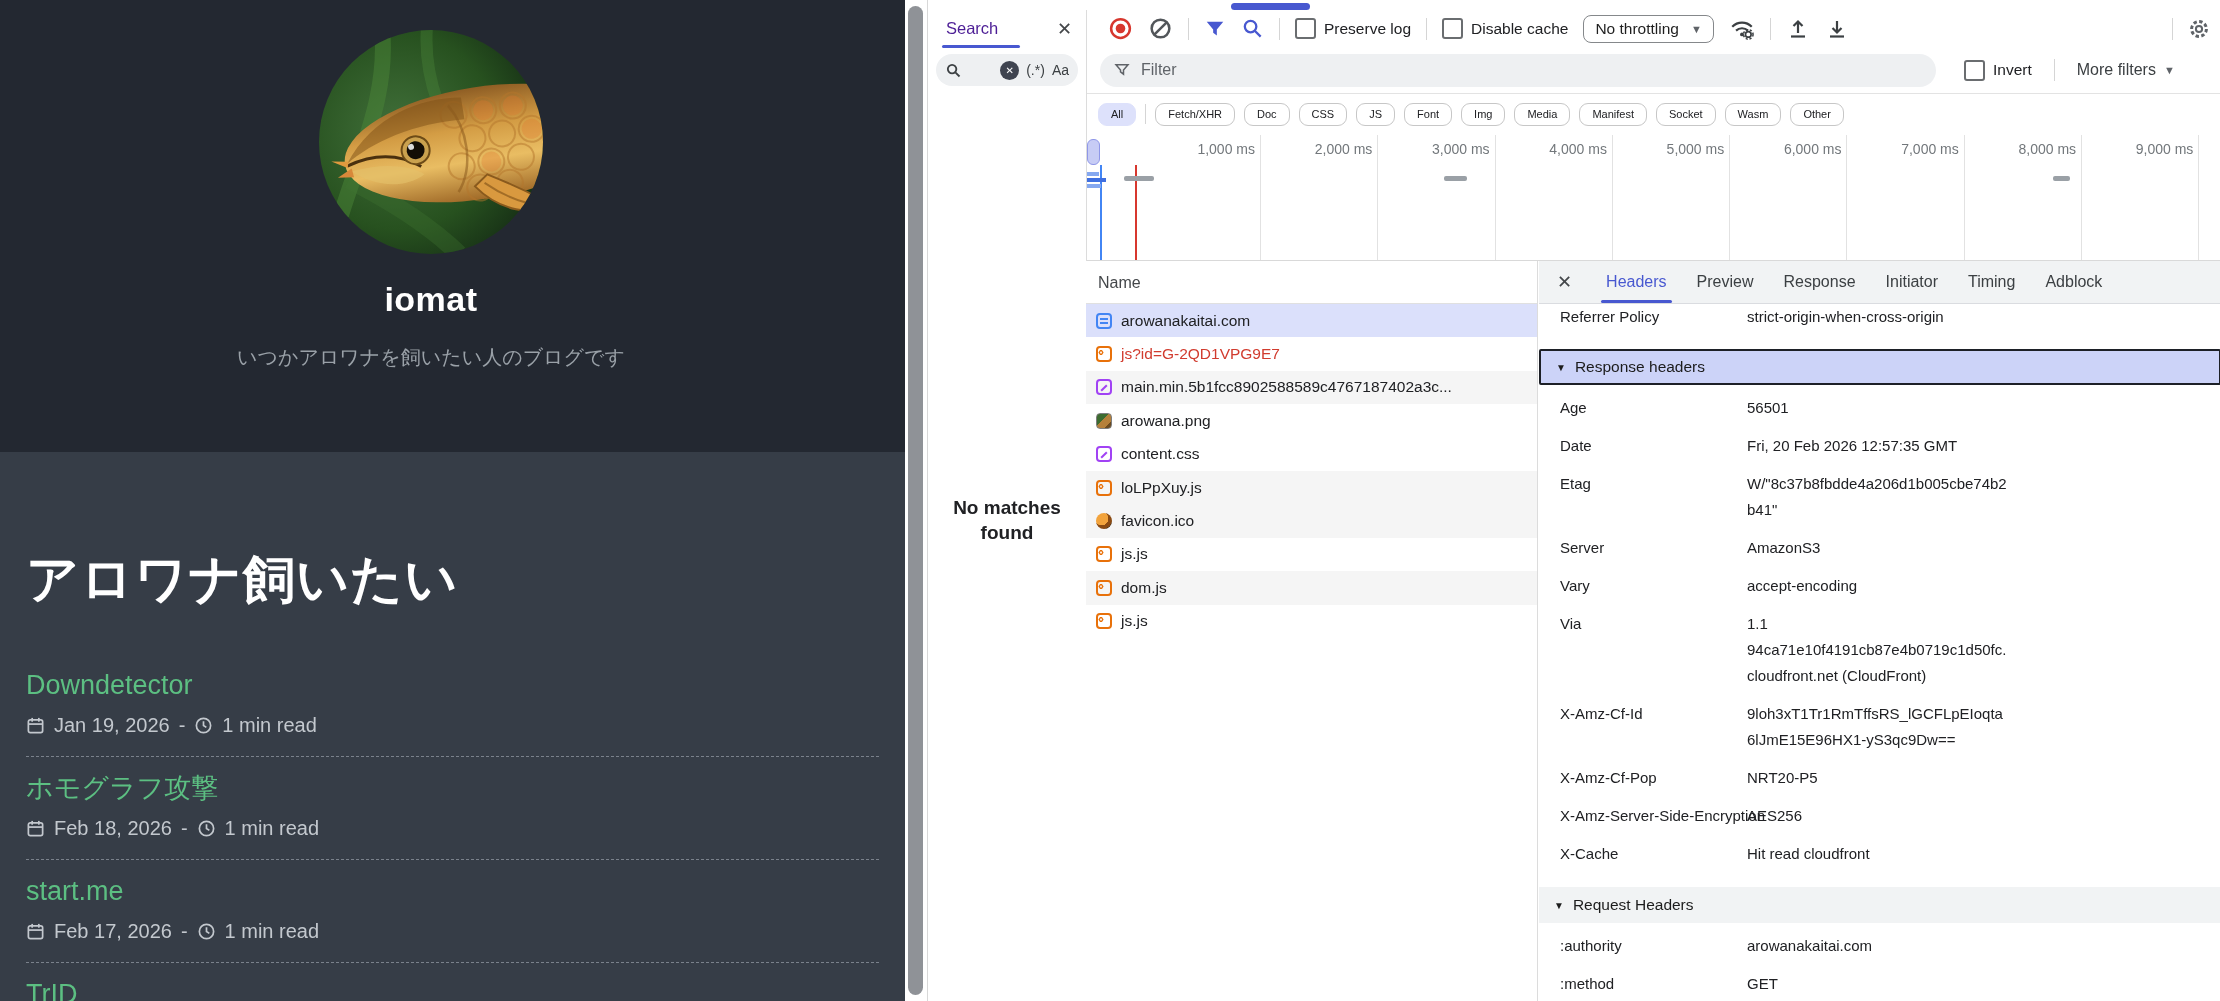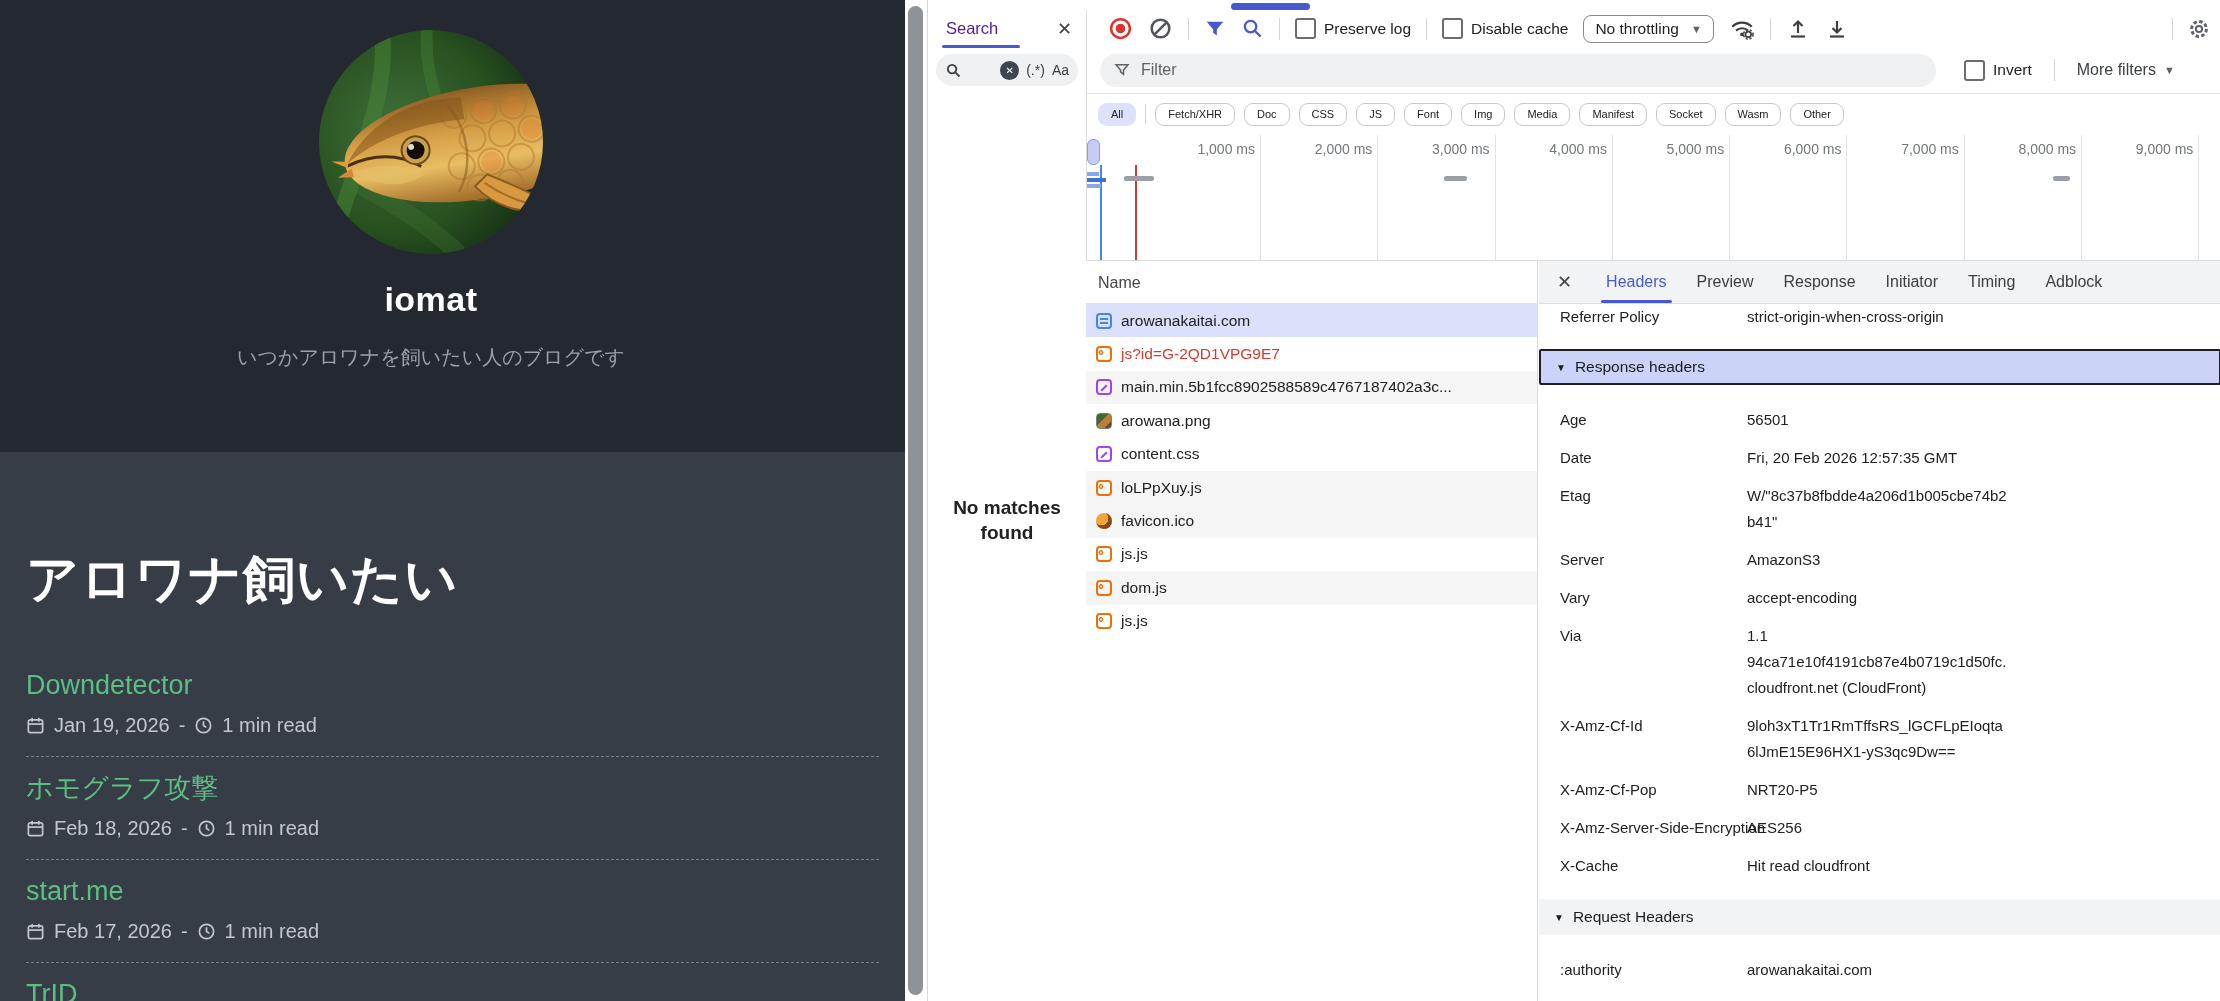--- a/index.html
+++ b/index.html
@@ -101,21 +101,21 @@
   .dtab.active{color:#4858d0;}
   .dtab.active::after{content:"";position:absolute;left:-5px;right:-5px;bottom:0;height:3.5px;border-radius:2px;background:#4858d0;}
   .kv{display:flex;padding:6px 0 6px 21px;font-size:15px;line-height:26px;color:#202124;}
   .kv .k{width:187px;flex:none;white-space:nowrap;}
   .kv .v{width:262px;overflow-wrap:anywhere;}
   .kv.first{padding-top:0;padding-bottom:10px;}
   .sechead{height:36px;display:flex;align-items:center;padding-left:15px;font-size:15.5px;color:#1c1c1c;background:#f1f3f4;box-sizing:border-box;cursor:pointer;}
   .sechead::before{content:"▼";font-size:10px;margin-right:9px;color:#1c1c1c;}
   .sechead.focus{background:#ccd3f8;border:2px solid #1d2027;border-radius:2px;margin-top:9px;}
   .sechead.plain{margin-top:14px;}
-  .kvlist .kv:first-of-type{padding-top:22px;}
+  .kvlist .kv:first-of-type{padding-top:10px;}
 </style>
 </head>
 <body>
 
 <div class="stage">
 
   <div class="blog">
     <div class="hero">
       <div class="hero-inner">
         <svg class="avatar" width="224" height="224" viewBox="0 0 224 224">

